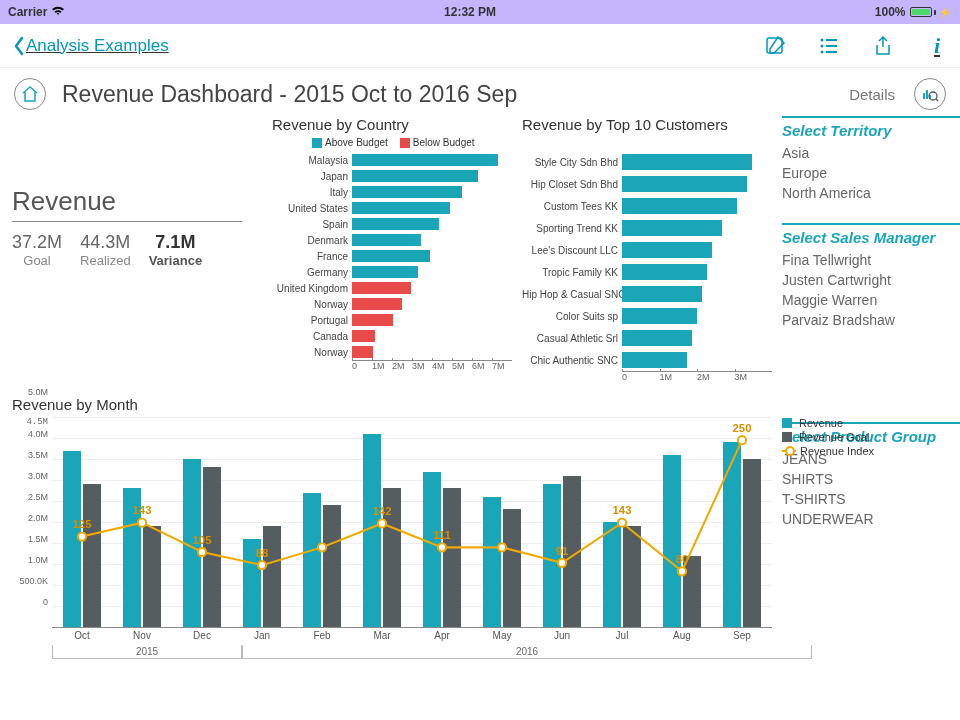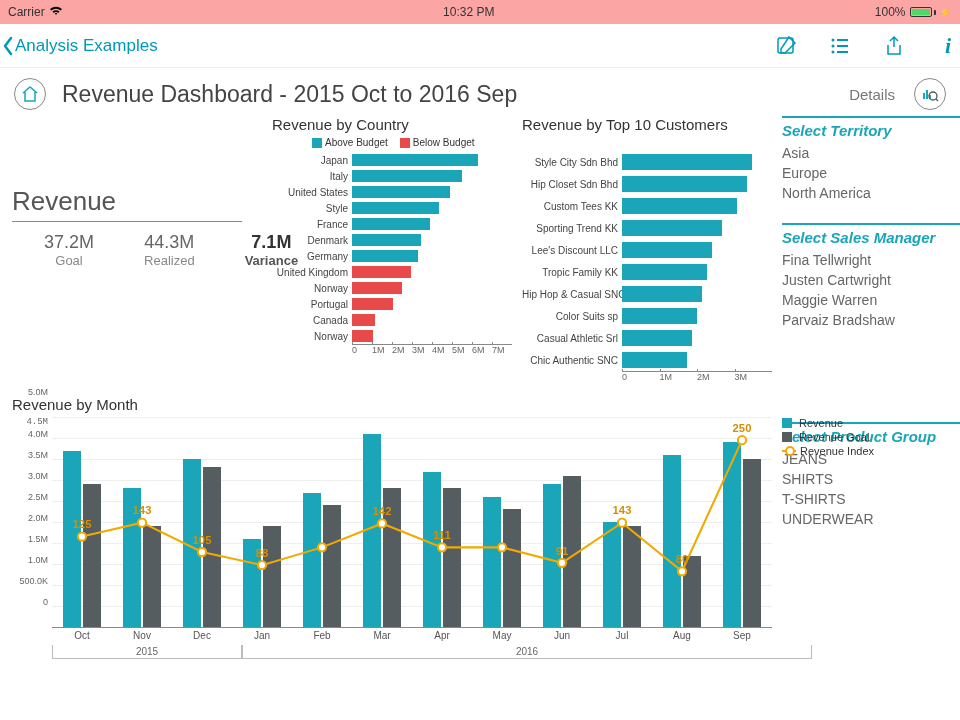--- a/index.html
+++ b/index.html
@@ -1,45 +1,45 @@
 <!DOCTYPE html>
 <html><head>
 <meta charset="utf-8">
 <style>
   * { box-sizing: border-box; margin: 0; padding: 0; }
   html, body { width: 960px; height: 720px; font-family: "Segoe UI", -apple-system, Helvetica, Arial, sans-serif; background: #fff; color: #333; overflow: hidden; }
   
-  .statusbar { width: 100%; height: 20px; display: flex; align-items: center; justify-content: space-between; padding: 12px 8px; font-size: 12px; font-weight: 400; background:#fca5a5; }
+  .statusbar { width: 100%; height: 20px; display: flex; align-items: center; justify-content: space-between; padding: 12px 8px; font-size: 12px; font-weight: 700; background:#c4b5fd; }
   .sb-left, .sb-right { display: flex; align-items: center; gap: 4px; }
   .wifi-icon { display:inline-block; }
   .battery { display:inline-flex; align-items:center; gap:2px; }
   .battery-body { width: 22px; height: 10px; border: 1px solid #333; border-radius: 2px; position: relative; }
   .battery-fill { position:absolute; left:1px; top:1px; bottom:1px; width: 18px; background:#4cd964; border-radius:1px; }
   .battery-tip { width:2px; height:5px; background:#333; border-radius:0 1px 1px 0; }
   .bolt { font-size:10px; }
   
-  .navbar { height: 44px; display:flex; align-items:center; justify-content:space-between; padding: 0 1px; border-bottom: 1px solid #eee; }
+  .navbar { height: 44px; display:flex; align-items:center; justify-content:space-between; padding: 0 12px; border-bottom: 1px solid #eee; text-decoration: underline; }
   .back { color:#0099b8; display:flex; align-items:center; font-size:17px; gap:0px; cursor:pointer; }
   .back svg { width:14px; height:20px; }
   .navicons { display:flex; gap:32px; align-items:center; color:#0099b8; }
   .navicons .ic { width:22px; height:22px; display:flex; align-items:center; justify-content:center; cursor:pointer; }
   
   .titlerow { display:flex; align-items:center; padding: 10px 14px 6px 14px; }
   .home-circle { width:32px; height:32px; border:1px solid #888; border-radius:50%; display:flex; align-items:center; justify-content:center; margin-right:16px; cursor:pointer; }
   .page-title { font-size:23px; font-weight:400; color:#444; flex:1; }
   .details-link { color:#777; font-size:15px; margin-right:19px; }
   .magnify-circle { width:32px; height:32px; border:1px solid #888; border-radius:50%; display:flex; align-items:center; justify-content:center; cursor:pointer; }
   
   .main { display:grid; grid-template-columns: 250px 240px 250px 200px; grid-template-rows: auto auto; gap: 0 10px; padding: 0 12px; }
   .section-title { font-size:15px; color:#333; margin-bottom:4px; }
   
   .kpi-block { padding-top:70px; }
   .kpi-title { font-size:26px; color:#555; border-bottom:1px solid #888; padding-bottom:4px; margin-bottom:10px; width:230px; }
   .kpi-row { display:flex; gap:18px; }
-  .kpi { text-align:center;margin-left:32px; }
+  .kpi { text-align:center; }
   .kpi-val { font-size:18px; color:#666; }
   .kpi-lbl { font-size:13px; color:#888; }
   .kpi.var .kpi-val { font-weight:700; color:#333; }
   .kpi.var .kpi-lbl { font-weight:600; color:#555; }
   
   .hbar-chart { position:relative; font-size:10px; }
   .hbar-legend { display:flex; gap:12px; justify-content:flex-start; margin:2px 0 4px 40px; font-size:10px; }
   .lg-swatch { width:10px; height:10px; display:inline-block; margin-right:3px; vertical-align:middle; }
   .teal { background:#1aa5b8; }
   .red { background:#e84a4a; }
@@ -82,21 +82,21 @@
 
 <div class="statusbar">
   <div class="sb-left">
     <span>Carrier</span>
     <span class="wifi-icon">
       <svg width="14" height="10" viewBox="0 0 14 10">
           <path d="M7 9 L8.2 7.5 Q7 6.7 5.8 7.5 Z M3.5 5.5 Q7 2.8 10.5 5.5 L9.2 7 Q7 5.2 4.8 7 Z M1 3 Q7 -1.5 13 3 L11.7 4.5 Q7 1 2.3 4.5 Z" fill="#000"></path>
         </svg>
     </span>
   </div>
-  <div>10:32 PM</div>
+  <div>12:32 PM</div>
   <div class="sb-right">
     <span>100%</span>
     <span class="battery">
       <span class="battery-body">
           <span class="battery-fill"></span>
         </span>
         <span class="battery-tip"></span>
     </span>
     <span class="bolt">⚡</span>
   </div>
@@ -177,53 +177,59 @@
 
   <div>
     <div class="section-title">Revenue by Country</div>
     <div class="hbar-chart" id="countryChart">
       <div class="hbar-legend">
         <span><span class="lg-swatch teal"></span><span>Above Budget</span></span>
         <span><span class="lg-swatch red"></span><span>Below Budget</span></span>
       </div>
       <div class="hbar-rows" id="countryRows">
           <div class="hbar-row">
+            <div class="hbar-label">Malaysia</div>
+            <div class="hbar-track">
+              <div class="hbar-fill teal" style="width: 91.4286%;"></div>
+            </div>
+          </div>
+          <div class="hbar-row">
             <div class="hbar-label">Japan</div>
             <div class="hbar-track">
               <div class="hbar-fill teal" style="width: 78.5714%;"></div>
             </div>
           </div>
           <div class="hbar-row">
             <div class="hbar-label">Italy</div>
             <div class="hbar-track">
               <div class="hbar-fill teal" style="width: 68.5714%;"></div>
             </div>
           </div>
           <div class="hbar-row">
             <div class="hbar-label">United States</div>
             <div class="hbar-track">
               <div class="hbar-fill teal" style="width: 61.4286%;"></div>
             </div>
           </div>
           <div class="hbar-row">
-            <div class="hbar-label">Style</div>
+            <div class="hbar-label">Spain</div>
             <div class="hbar-track">
               <div class="hbar-fill teal" style="width: 54.2857%;"></div>
             </div>
           </div>
           <div class="hbar-row">
+            <div class="hbar-label">Denmark</div>
+            <div class="hbar-track">
+              <div class="hbar-fill teal" style="width: 42.8571%;"></div>
+            </div>
+          </div>
+          <div class="hbar-row">
             <div class="hbar-label">France</div>
             <div class="hbar-track">
               <div class="hbar-fill teal" style="width: 48.5714%;"></div>
-            </div>
-          </div>
-          <div class="hbar-row">
-            <div class="hbar-label">Denmark</div>
-            <div class="hbar-track">
-              <div class="hbar-fill teal" style="width: 42.8571%;"></div>
             </div>
           </div>
           <div class="hbar-row">
             <div class="hbar-label">Germany</div>
             <div class="hbar-track">
               <div class="hbar-fill teal" style="width: 41.4286%;"></div>
             </div>
           </div>
           <div class="hbar-row">
             <div class="hbar-label">United Kingdom</div>

